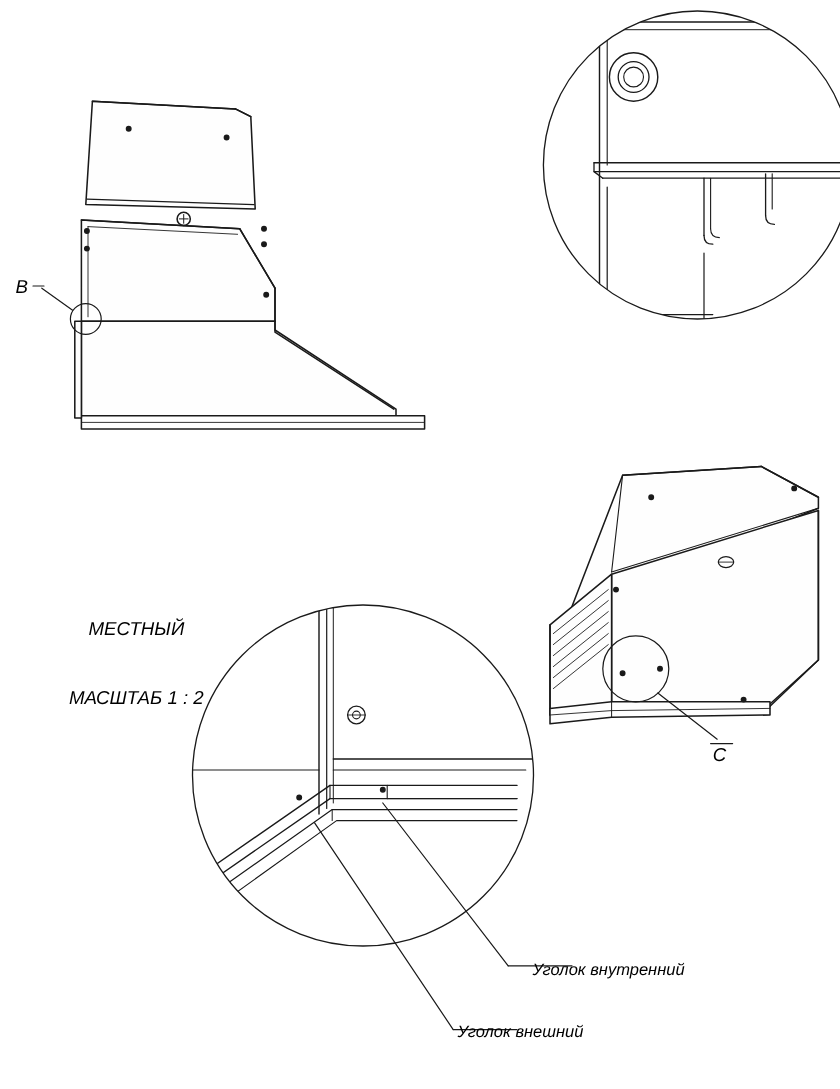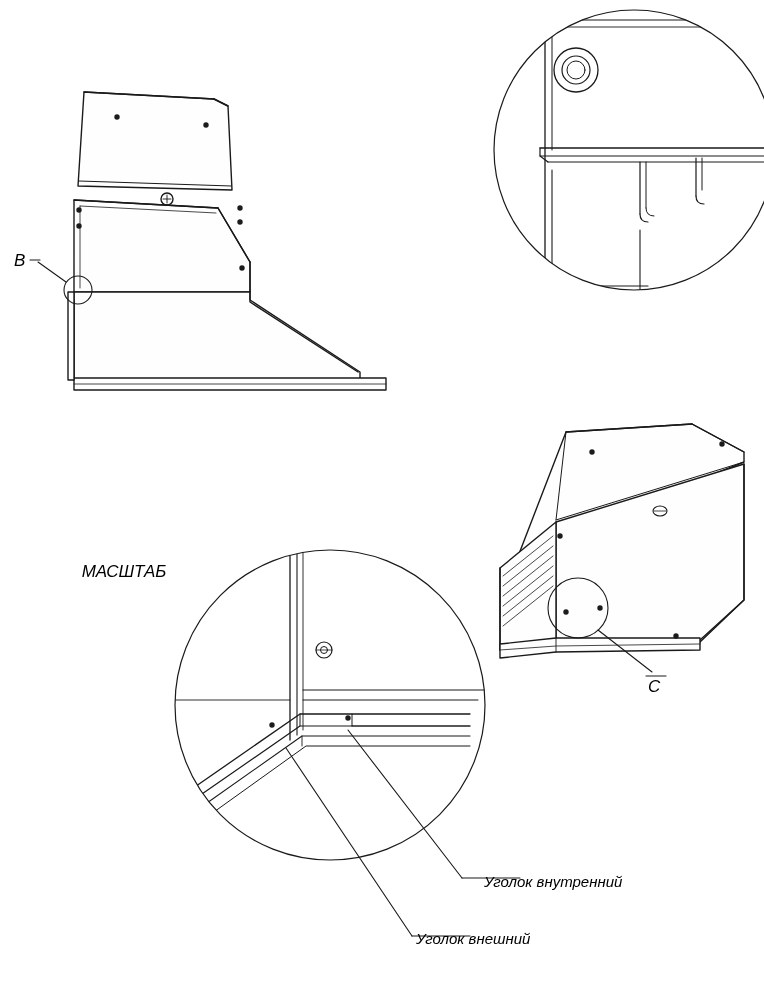--- a/index.html
+++ b/index.html
@@ -231,19 +231,20 @@
         <path d="M412 936 L470 936" stroke-width="1.1"></path>
       </g>
 
     </g>
   </svg>
 
   <div class="lbl lbl-b">B</div>
   <div class="lbl lbl-c">C</div>
 
   <div class="lbl lbl-scale">
-    <div>МАСШТАБ</div>
+    <div>МЕСТНЫЙ</div>
+    <div>МАСШТАБ 1 : 2</div>
   </div>
 
   <div class="lbl lbl-inner">Уголок внутренний</div>
   <div class="lbl lbl-outer">Уголок внешний</div>
 
 </div>
 
 </body></html>

